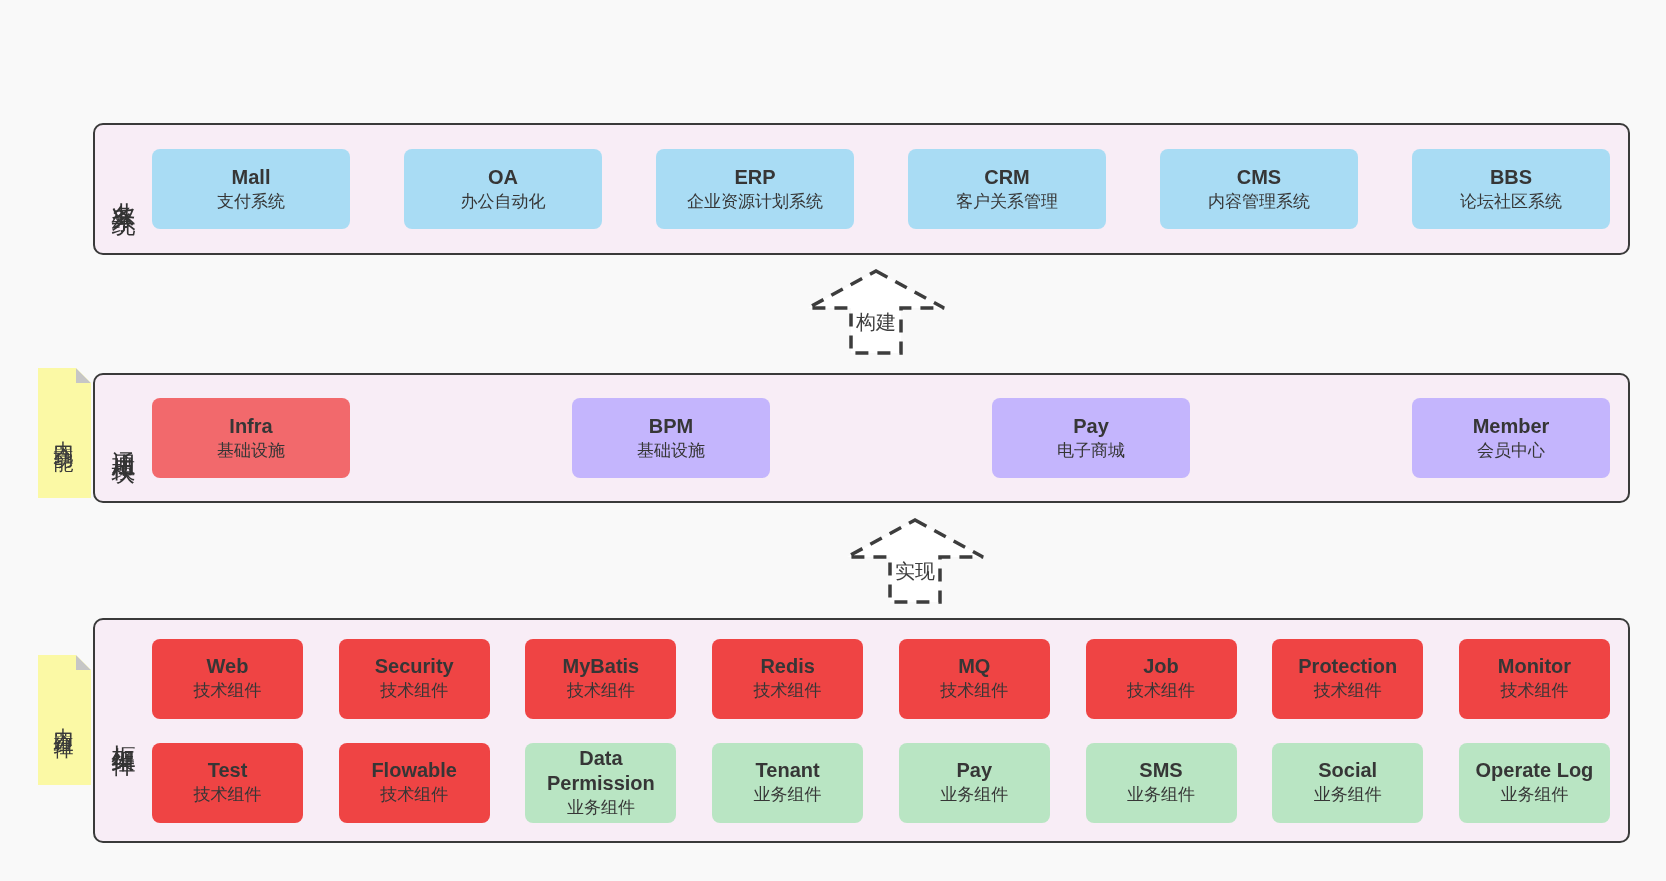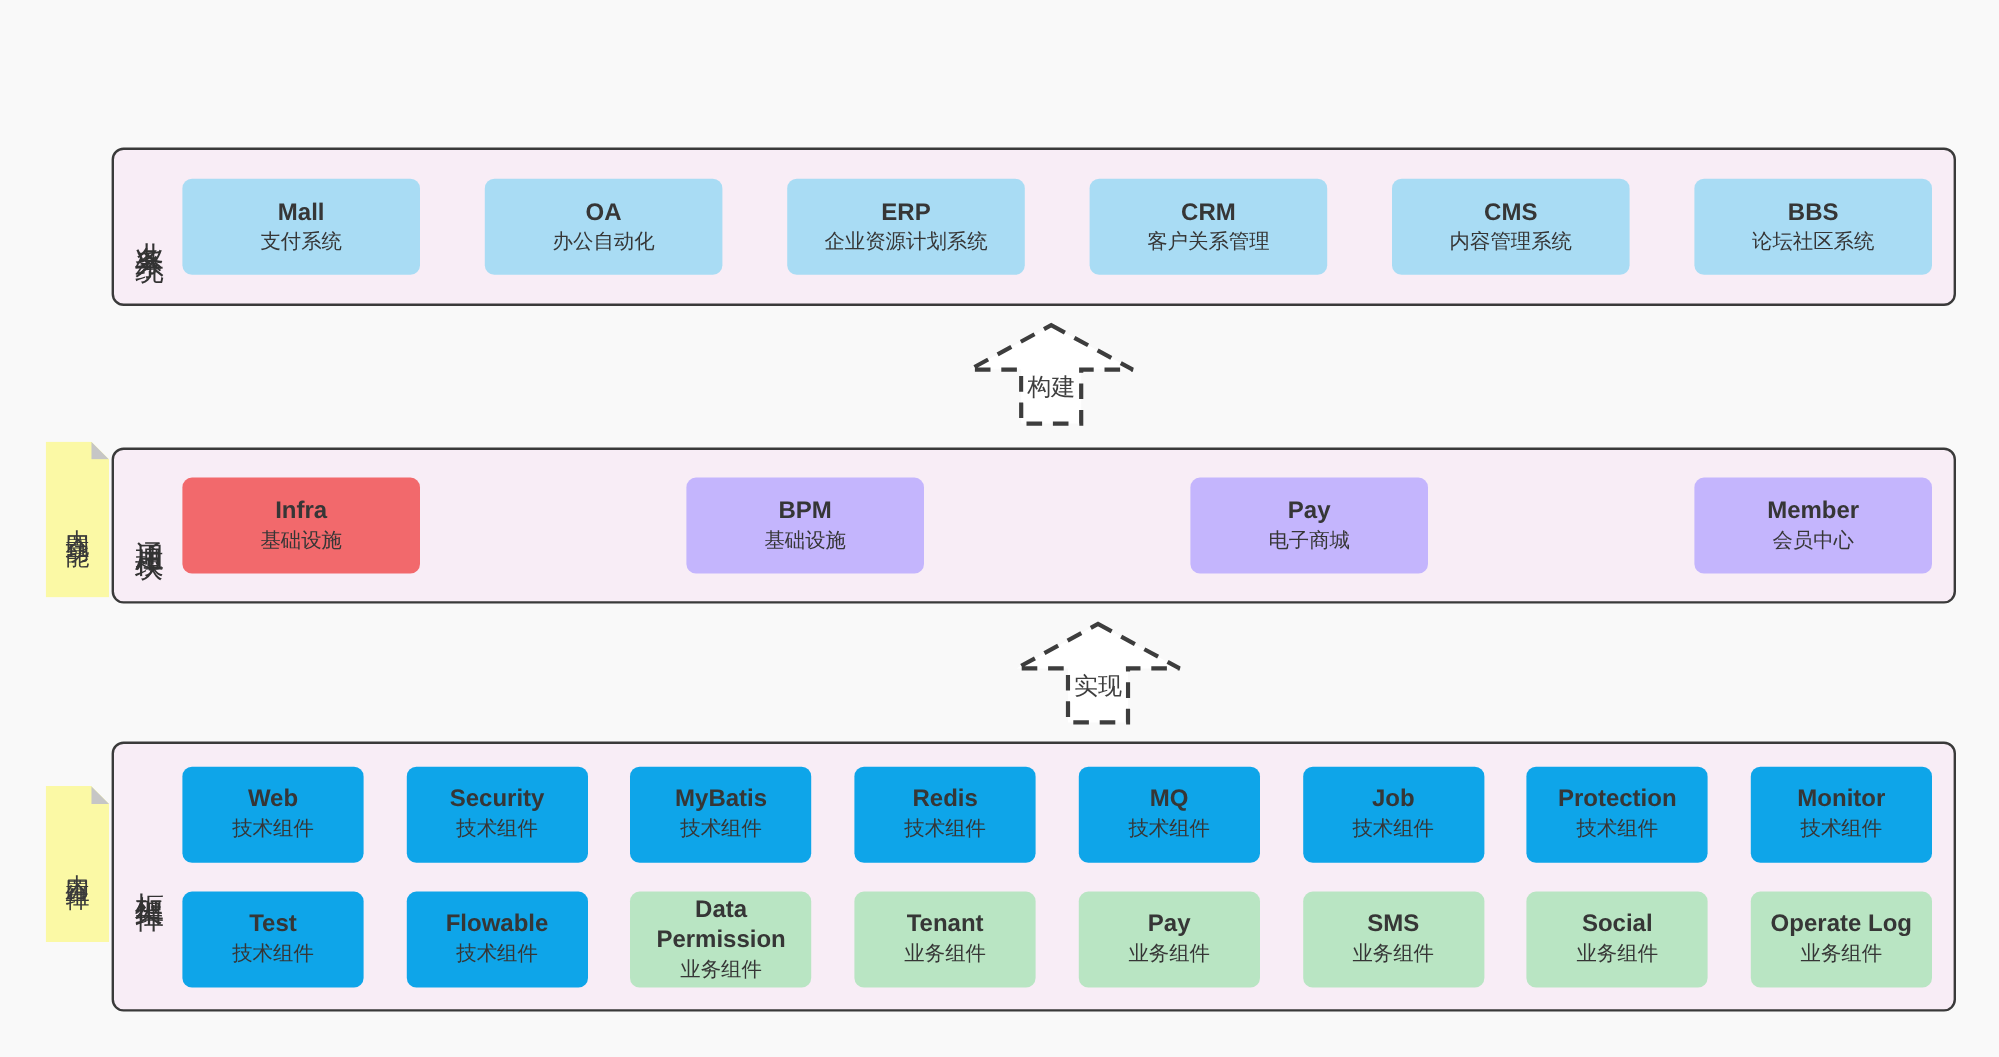--- a/index.html
+++ b/index.html
@@ -16,21 +16,21 @@
   .row{display:flex;justify-content:space-between;}
   .box{height:80px;border-radius:8px;display:flex;flex-direction:column;align-items:center;
        justify-content:center;text-align:center;box-sizing:border-box;padding:2px 4px;}
   .row-6 .box{width:198px;}
   .row-8 .box{width:151px;}
   .box-en{font-size:20px;line-height:25px;font-weight:bold;}
   .box-zh{font-size:17px;line-height:24px;}
   .blue{background:#a9dcf4;}
   .red{background:#f2696c;}
   .pink{background:#c4b5fd;}
-  .green{background:#0ea5e9;}
+  .green{background:#ef4444;}
   .lightgreen{background:#b9e5c3;}
   .sticky{position:absolute;left:38px;width:53px;height:130px;background:#fbf9a5;z-index:1;
           display:flex;align-items:center;justify-content:center;
           clip-path:polygon(0 0,calc(100% - 15px) 0,100% 15px,100% 100%,0 100%);}
   .sticky-text{writing-mode:vertical-rl;text-orientation:upright;font-size:20px;
           letter-spacing:4px;color:#3a3a3a;}
   .fold{position:absolute;top:0;right:0;width:15px;height:15px;background:#c6c6c6;
         clip-path:polygon(0 0,100% 100%,0 100%);}
   .arrow{position:absolute;width:144px;height:90px;z-index:1;}
   .arrow svg{display:block;}

